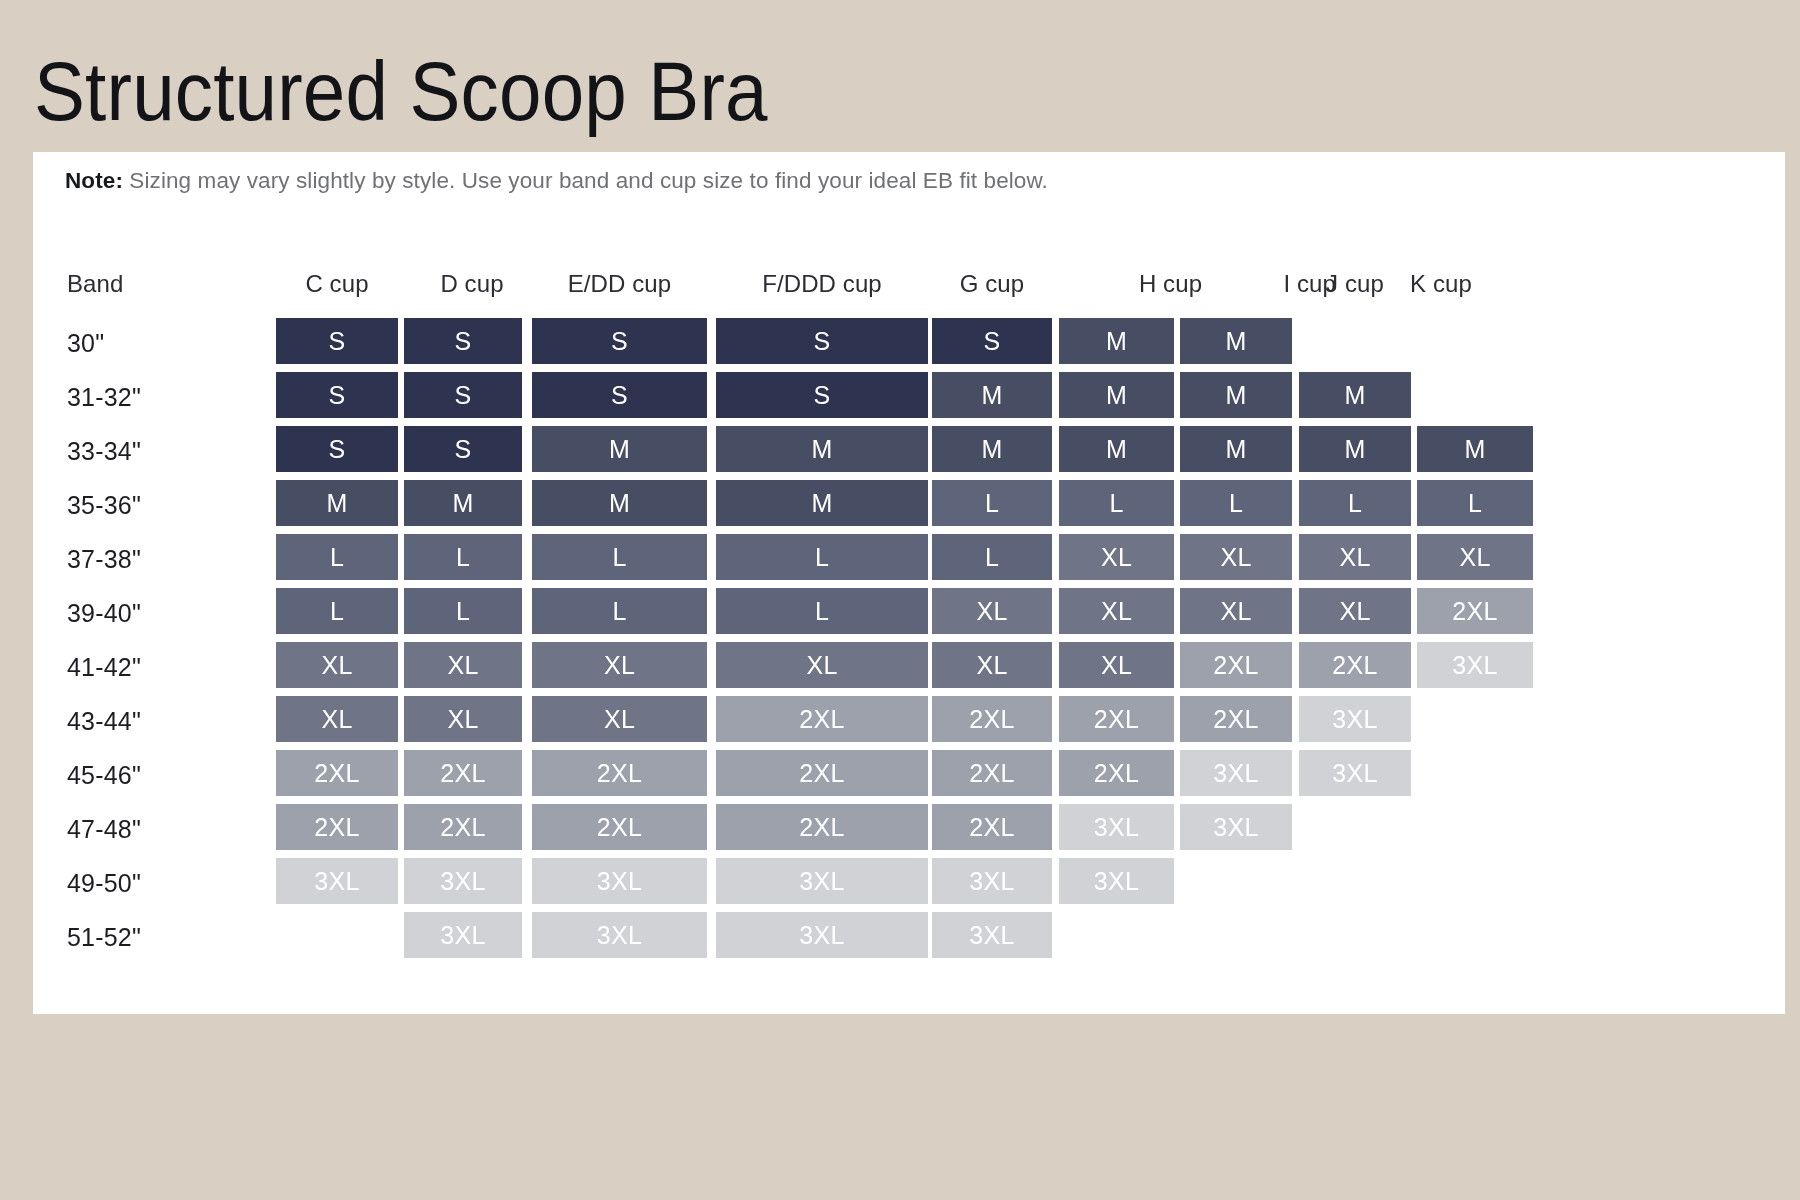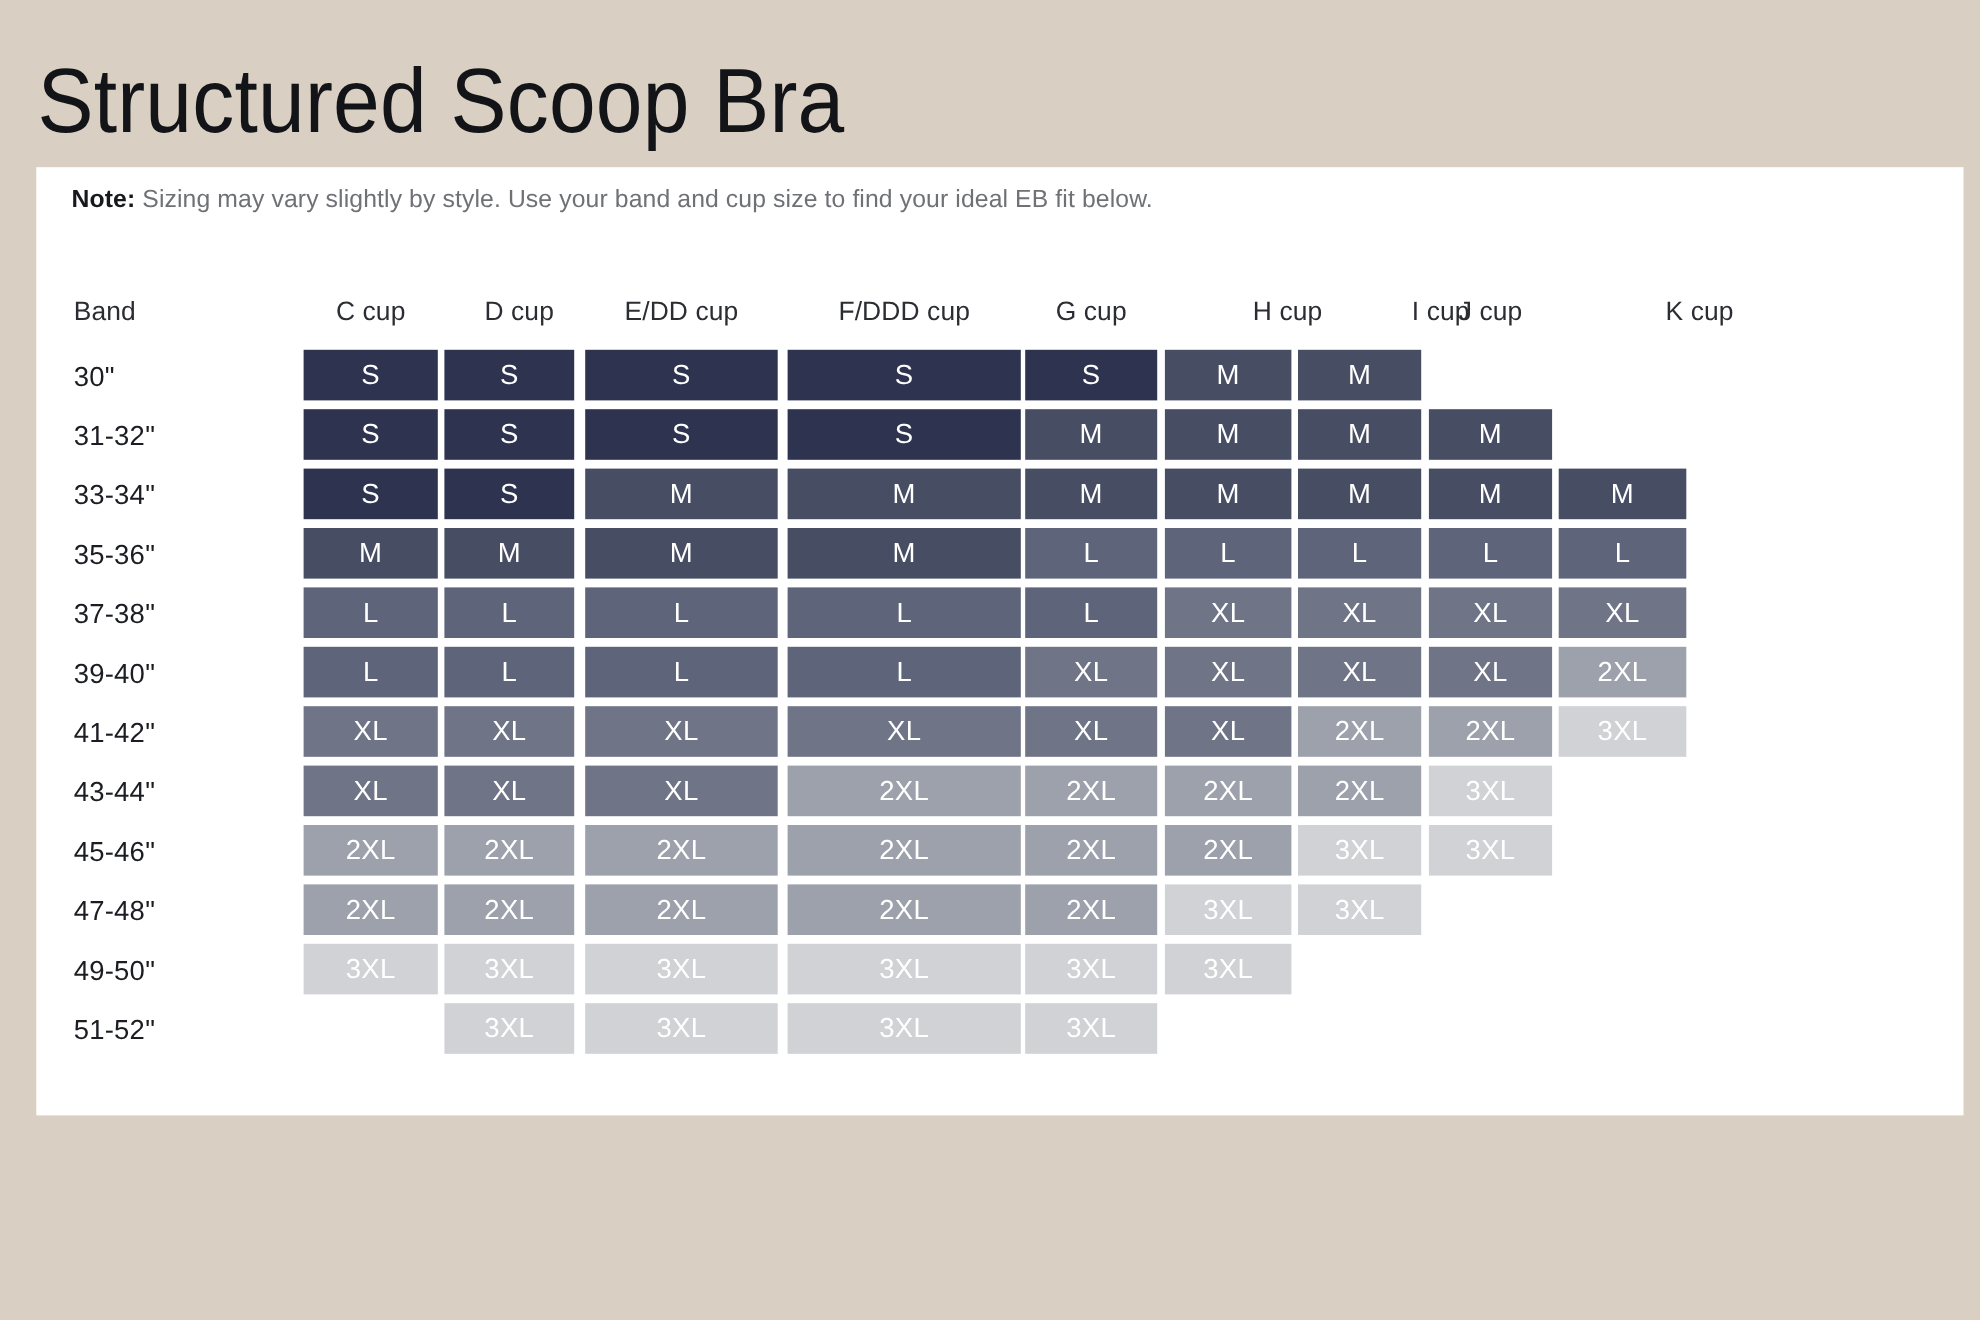--- a/index.html
+++ b/index.html
@@ -100,21 +100,21 @@
         <div class="hdr-row">
           <div class="hdr band" style="left: 34px;">Band</div>
           <div class="hdr" style="left: 243px; width: 122px;">C cup</div>
           <div class="hdr" style="left: 380px; width: 118px;">D cup</div>
           <div class="hdr" style="left: 499px; width: 175px;">E/DD cup</div>
           <div class="hdr" style="left: 683px; width: 212px;">F/DDD cup</div>
           <div class="hdr" style="left: 899px; width: 120px;">G cup</div>
           <div class="hdr" style="left: 1080px; width: 115px;">H cup</div>
           <div class="hdr" style="left: 1191px; width: 112px; text-align: right;">I cup</div>
           <div class="hdr" style="left: 1266px; width: 112px;">J cup</div>
-          <div class="hdr" style="left: 1454px; width: 116px;">K cup</div>
+          <div class="hdr" style="left: 1350px; width: 116px;">K cup</div>
         </div>
         <div class="row">
           <div class="band-label">30"</div>
           <div class="cell" style="left: 243px; width: 122px; background: rgb(46, 52, 80);">S</div>
           <div class="cell" style="left: 371px; width: 118px; background: rgb(46, 52, 80);">S</div>
           <div class="cell" style="left: 499px; width: 175px; background: rgb(46, 52, 80);">S</div>
           <div class="cell" style="left: 683px; width: 212px; background: rgb(46, 52, 80);">S</div>
           <div class="cell" style="left: 899px; width: 120px; background: rgb(46, 52, 80);">S</div>
           <div class="cell" style="left: 1026px; width: 115px; background: rgb(71, 77, 99);">M</div>
           <div class="cell" style="left: 1147px; width: 112px; background: rgb(71, 77, 99);">M</div>

